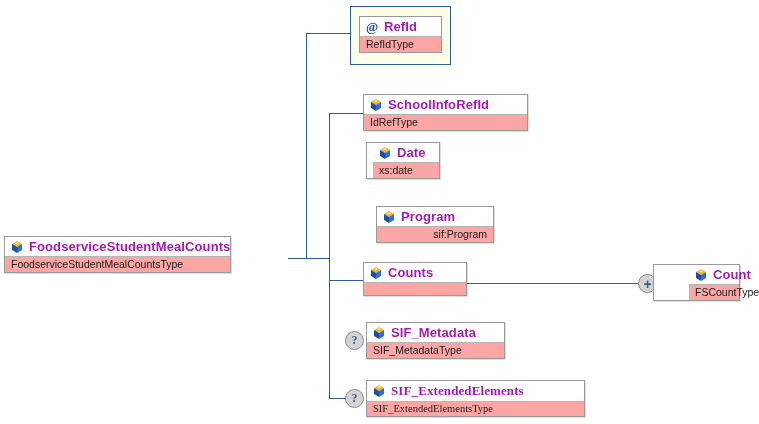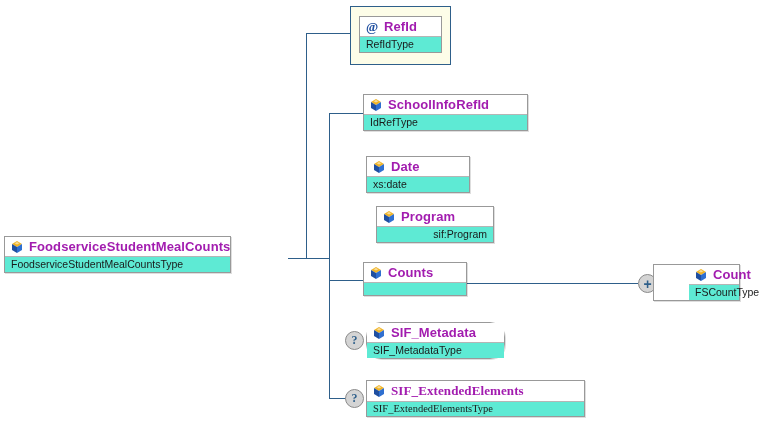--- a/index.html
+++ b/index.html
@@ -31,21 +31,21 @@
     background:#ffffff;
     white-space:nowrap;
   }
   .node .name-row .label{
     font-size:13px;
     font-weight:bold;
     color:#a21caf;
     letter-spacing:.1px;
   }
   .node .type-row{
-    background:#5eead4;
+    background:#fca5a5;
     border-top:1px solid #b5b5b5;
     font-size:10.5px;
     color:#1a1a1a;
     padding:1px 6px 2px 6px;
     white-space:nowrap;
     min-height:13px;
     box-sizing:border-box;
   }
 
   
@@ -131,21 +131,21 @@
           <polygon points="2,4 7,7 7,13 2,10" fill="#1f4fa0"></polygon>
           <polygon points="7,7 12,4 12,10 7,13" fill="#2f6fd0"></polygon>
           <polygon points="7,4.6 9.4,3.2 7,1.9 4.6,3.2" fill="#ffffff" opacity=".55"></polygon>
         </svg>
       </span>
       <span class="label">SchoolInfoRefId</span>
     </div>
     <div class="type-row">IdRefType</div>
   </div>
 
-  <div class="node" style="left:366px;top:156px;width:104px;">
+  <div class="node" style="left:366px;top:142px;width:74px;padding-left:6px;">
     <div class="name-row">
       <span class="icon">
         <svg width="14" height="14" viewBox="0 0 14 14">
           <polygon points="7,1 12,4 7,7 2,4" fill="#f0b323"></polygon>
           <polygon points="2,4 7,7 7,13 2,10" fill="#1f4fa0"></polygon>
           <polygon points="7,7 12,4 12,10 7,13" fill="#2f6fd0"></polygon>
           <polygon points="7,4.6 9.4,3.2 7,1.9 4.6,3.2" fill="#ffffff" opacity=".55"></polygon>
         </svg>
       </span>
       <span class="label">Date</span>
@@ -193,21 +193,21 @@
           <polygon points="7,7 12,4 12,10 7,13" fill="#2f6fd0"></polygon>
           <polygon points="7,4.6 9.4,3.2 7,1.9 4.6,3.2" fill="#ffffff" opacity=".55"></polygon>
         </svg>
       </span>
       <span class="label">Count</span>
     </div>
     <div class="type-row">FSCountType</div>
   </div>
 
   <div class="badge" style="left:345px;top:331px;">?</div>
-  <div class="node" style="left:366px;top:322px;width:139px;border-radius:15px;">
+  <div class="node" style="left:366px;top:322px;width:139px;">
     <div class="name-row">
       <span class="icon">
         <svg width="14" height="14" viewBox="0 0 14 14">
           <polygon points="7,1 12,4 7,7 2,4" fill="#f0b323"></polygon>
           <polygon points="2,4 7,7 7,13 2,10" fill="#1f4fa0"></polygon>
           <polygon points="7,7 12,4 12,10 7,13" fill="#2f6fd0"></polygon>
           <polygon points="7,4.6 9.4,3.2 7,1.9 4.6,3.2" fill="#ffffff" opacity=".55"></polygon>
         </svg>
       </span>
       <span class="label">SIF_Metadata</span>

